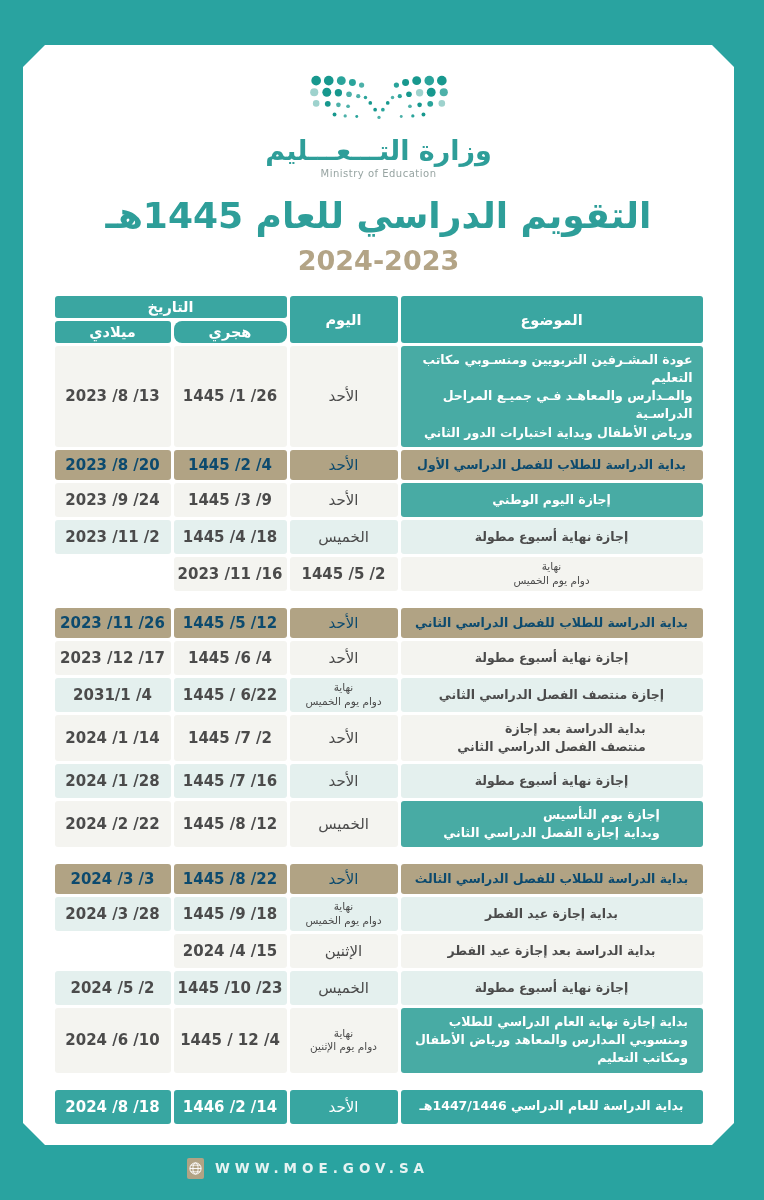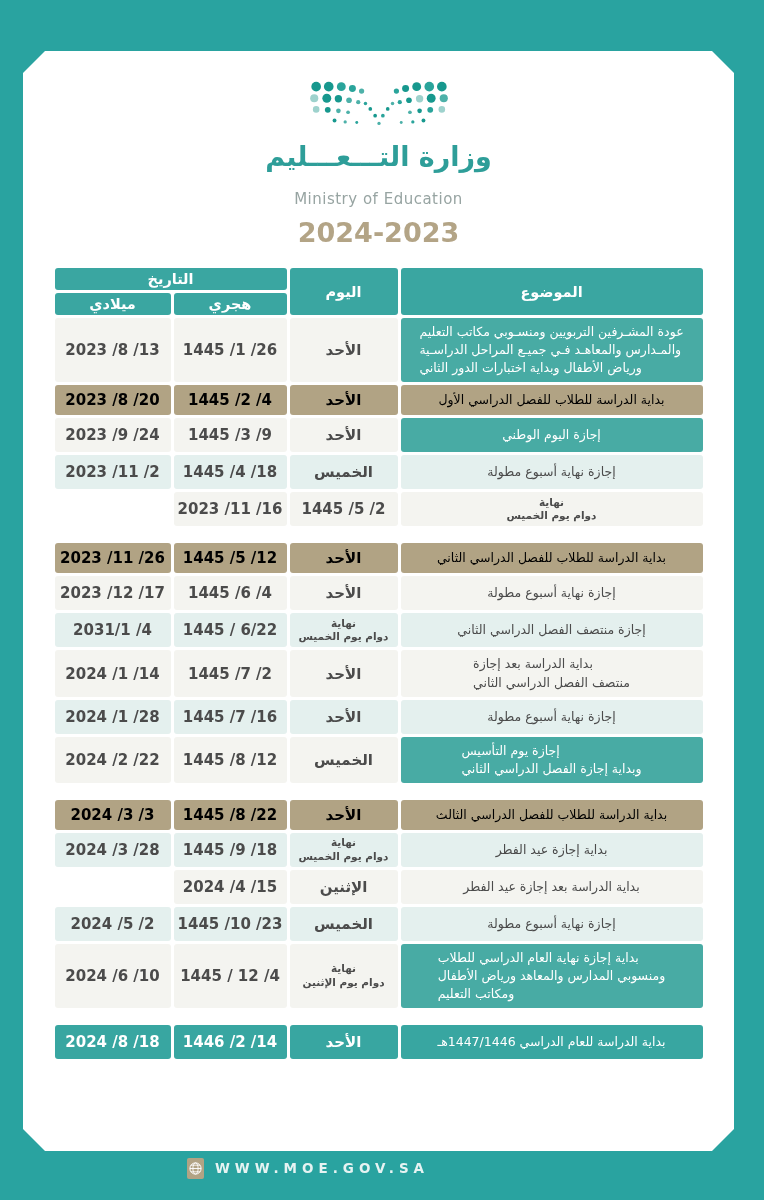--- a/index.html
+++ b/index.html
@@ -2,33 +2,33 @@
 <html lang="ar"><head>
 <meta charset="utf-8">
 <style>
   html,body{margin:0;padding:0;}
   body{
     width:764px;height:1200px;position:relative;overflow:hidden;
     background:var(--bg-teal,#29a3a0);
     font-family:"DejaVu Sans","Liberation Sans",sans-serif;
   }
   .card{
-    position:absolute;left:23px;top:51px;width:711px;height:1100px;
+    position:absolute;left:23px;top:45px;width:711px;height:1100px;
     background:#ffffff;
     clip-path:polygon(22px 0,calc(100% - 22px) 0,100% 22px,100% calc(100% - 22px),calc(100% - 22px) 100%,22px 100%,0 calc(100% - 22px),0 22px);
     padding-top:26px;box-sizing:border-box;
   }
   .logo{ text-align:center; }
   .logo svg{display:block;margin:0 auto;}
   .wordmark{
     margin-top:6px;font-size:27px;font-weight:bold;color:var(--title-teal,#2e9e99);
     direction:rtl;
   }
   .ministry-en{
-    margin-top:18px;font-size:15px;color:#97a4a2;letter-spacing:.5px;
+    margin-top:2px;font-size:10px;color:#97a4a2;letter-spacing:.5px;
   }
   .title{
     margin-top:16px;text-align:center;direction:rtl;
     font-size:36px;font-weight:bold;color:var(--title-teal,#2e9e99);
   }
   .subtitle{
     margin-top:9px;text-align:center;direction:ltr;
     font-size:27px;font-weight:bold;color:var(--subtitle-tan,#b3a486);
   }
   .table{
@@ -38,38 +38,38 @@
     display:grid;grid-template-columns:302px 108px 113px 116px;gap:3px;
   }
   .thead{grid-template-rows:22px 22px;}
   .th{
     background:var(--header-teal,#3aa6a1);color:#fff;font-weight:bold;font-size:14.5px;
     display:flex;align-items:center;justify-content:center;border-radius:3px;
   }
   .th-subject{grid-column:1;grid-row:1/3;text-align:right;}
   .th-day{grid-column:2;grid-row:1/3;}
   .th-date{grid-column:3/5;grid-row:1;}
-  .th-hijri{grid-column:3;grid-row:2;}
+  .th-hijri{grid-column:3;grid-row:2;border-radius:8px;}
   .th-greg{grid-column:4;grid-row:2;text-align:center;}
   .block{display:flex;flex-direction:column;gap:3px;margin-top:17px;}
   .block.first{margin-top:3px;}
   .cell{
     display:flex;align-items:center;justify-content:center;border-radius:3px;
     min-height:34px;color:var(--text-dark,#4b4b4b);box-sizing:border-box;
   }
   .tint-gray .cell{background:var(--tint-gray,#f4f4f0);}
   .tint-teal .cell{background:var(--tint-teal,#e4f0ee);}
   .c-subject span{white-space:pre-line;}
-  .c-subject{font-size:12.5px;font-weight:normal;text-align:left;line-height:1.45;padding:5px 10px;}
-  .c-day{font-size:15px;font-weight:bold;text-align:center;}
+  .c-subject{font-size:12.5px;font-weight:bold;text-align:right;line-height:1.45;padding:5px 10px;}
+  .c-day{font-size:15px;font-weight:normal;text-align:center;}
   .c-day.day-small{font-size:10.5px;line-height:1.3;}
   .c-day span{white-space:pre-line;}
   .c-hijri,.c-greg{font-size:15px;font-weight:bold;direction:ltr;}
   .subject-teal .c-subject{background:var(--highlight-teal,#48aba4);color:#fff;}
-  .tan .cell{background:var(--tan,#b1a384);color:#000000;min-height:30px;}
+  .tan .cell{background:var(--tan,#b1a384);color:#0c4a6e;min-height:30px;}
   .full-teal .cell{background:var(--row-teal,#38a6a1);color:#fff;}
   .footer{
     position:absolute;left:0;top:1148px;width:616px;height:40px;
     display:flex;align-items:center;justify-content:center;gap:11px;
   }
   .footer-url{
     color:#e6f3f2;font-size:13.5px;font-weight:600;letter-spacing:5px;
   }
 </style>
 </head>
@@ -123,20 +123,21 @@
           <circle cx="107" cy="36.5" r="1.9" fill="#4db1a9"></circle>
         <circle cx="121" cy="45" r="2" fill="#17988e"></circle>
           <circle cx="110" cy="46.5" r="1.7" fill="#2aa49b"></circle>
         <circle cx="98" cy="47" r="1.5" fill="#4db1a9"></circle>
       </g>
     </svg>
     <div class="wordmark">وزارة التـــعـــليم</div>
     <div class="ministry-en">Ministry of Education</div>
   </div>
 
+  <div class="title">التقويم الدراسي للعام 1445هـ</div>
   <div class="subtitle">2024-2023</div>
 
   <div class="table">
     <div class="thead">
       <div class="th th-subject">
           <span>الموضوع</span>
         </div>
       <div class="th th-day">
           <span>اليوم</span>
         </div>

